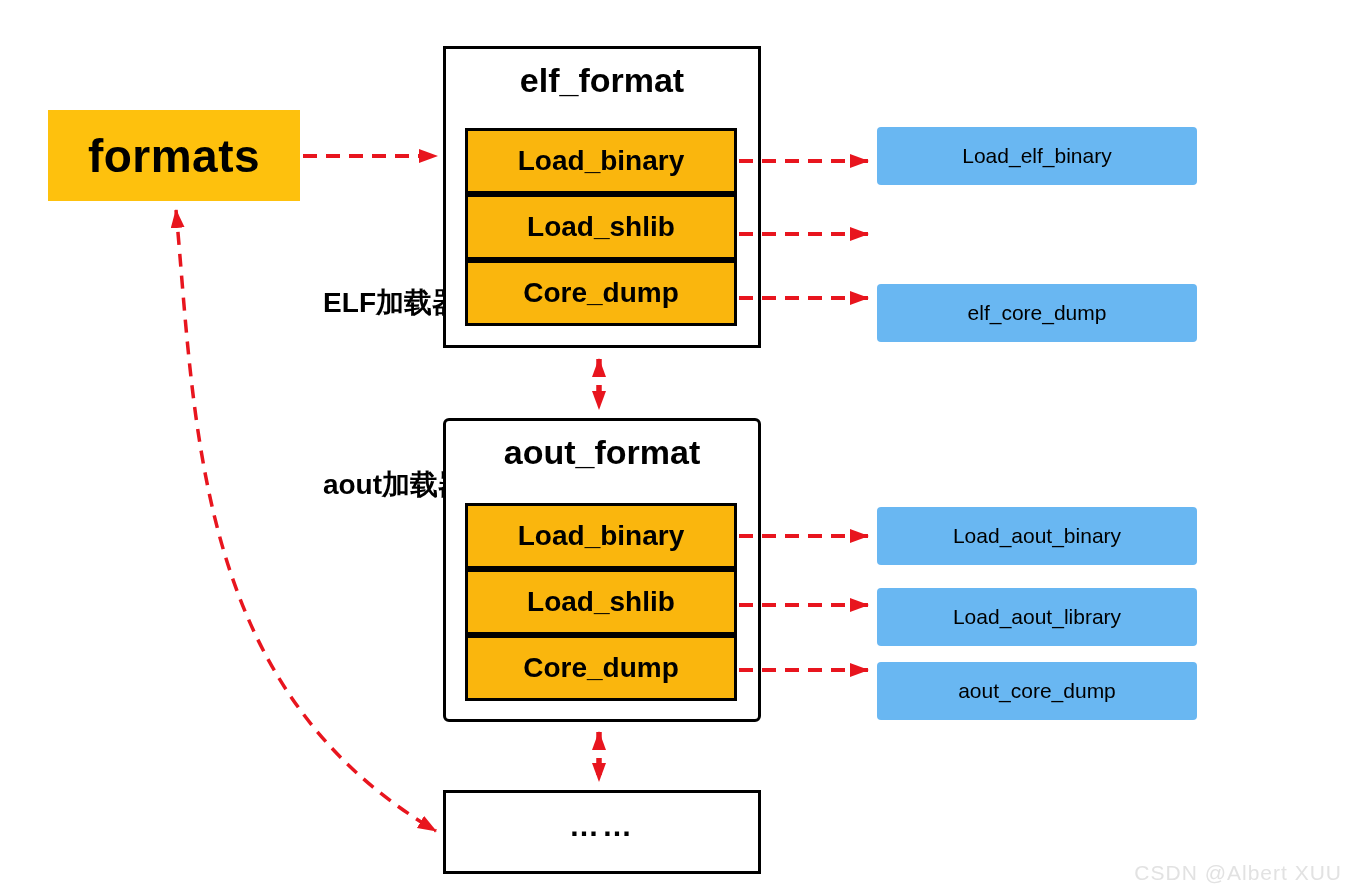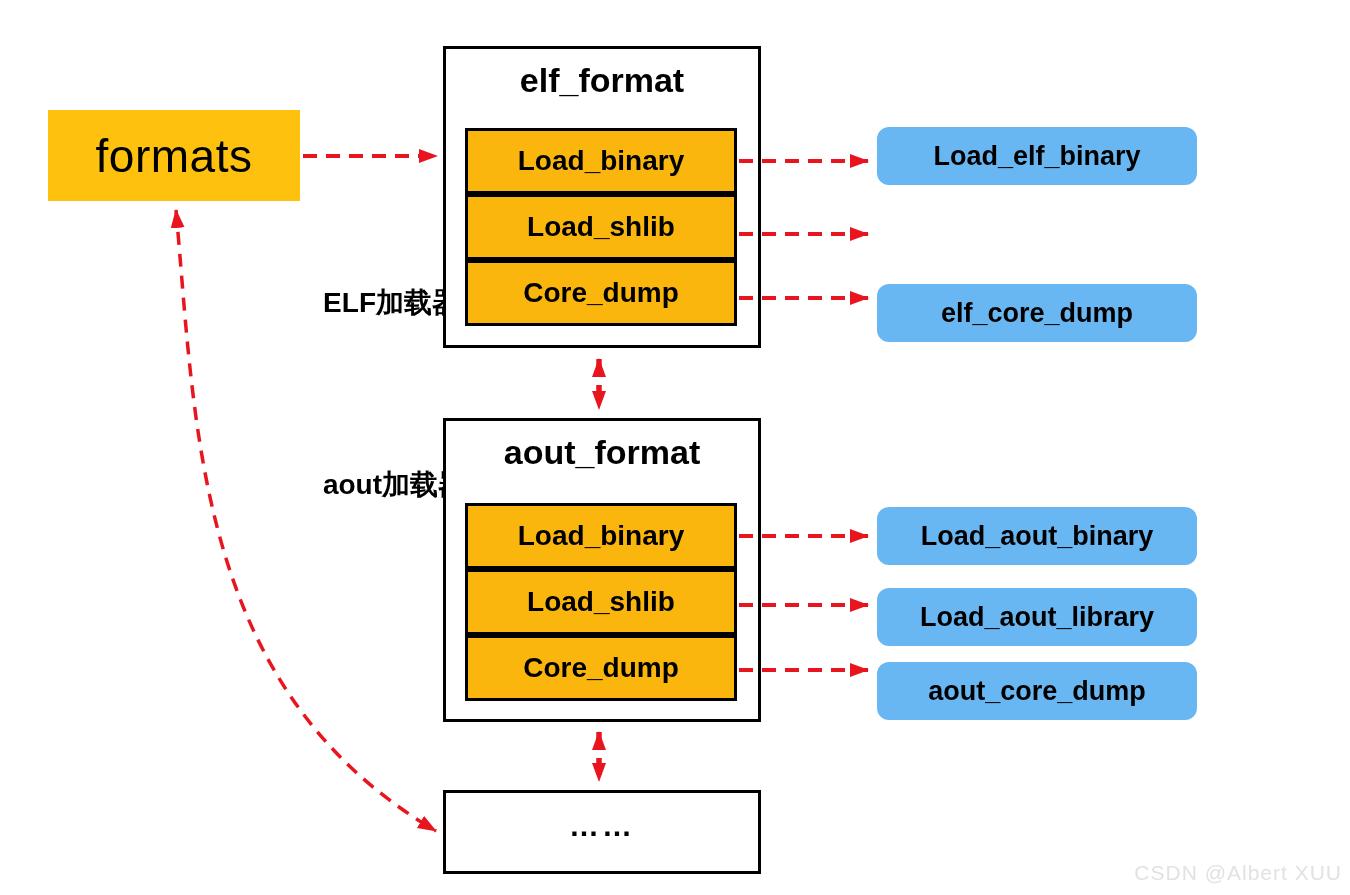--- a/index.html
+++ b/index.html
@@ -14,43 +14,43 @@
   .stage{
     position:relative;width:1350px;height:895px;background:#ffffff;
     font-family:"Liberation Sans", sans-serif;color:var(--ink);
     overflow:hidden;
   }
   .formats-box{
     position:absolute;left:48px;top:110px;width:252px;height:91px;
     background:var(--amber);display:flex;align-items:center;justify-content:center;
     z-index:1;
   }
-  .formats-box span{font-size:46px;font-weight:normal;letter-spacing:0.5px;}
+  .formats-box span{font-size:46px;font-weight:bold;letter-spacing:0.5px;}
   .format-box{
     position:absolute;left:443px;width:318px;height:304px;
     background:#ffffff;border:3px solid var(--ink);box-sizing:border-box;z-index:1;
   }
   .format-box.elf{top:46px;height:302px;}
-  .format-box.aout{top:418px;}
+  .format-box.aout{top:418px;border-radius:6px;}
   .format-title{
     position:absolute;left:0;top:12px;width:100%;text-align:center;
     font-size:34px;font-weight:bold;
   }
   .slots{position:absolute;left:19px;top:79px;width:272px;display:flex;flex-direction:column;}
   .format-box.aout .slots{top:82px;}
   .slot{
     height:66px;box-sizing:border-box;border:3px solid var(--ink);
     background:var(--amber-deep);
     display:flex;align-items:center;justify-content:center;
     font-size:28px;font-weight:bold;
   }
   .handler{
-    position:absolute;left:877px;width:320px;height:58px;border-radius:12px;
+    position:absolute;left:877px;width:320px;height:58px;border-radius:4px;
     background:var(--blue);display:flex;align-items:center;justify-content:center;
-    font-size:27px;font-weight:bold;z-index:1;
+    font-size:21px;font-weight:normal;z-index:1;
   }
   .loader-label{
     position:absolute;font-size:28px;font-weight:bold;text-align:right;z-index:1;
   }
   .loader-label.elf{left:150px;top:284px;width:310px;}
   .loader-label.aout{left:150px;top:466px;width:316px;}
   .dots-box{
     position:absolute;left:443px;top:790px;width:318px;height:84px;
     background:#ffffff;border:3px solid var(--ink);box-sizing:border-box;
     display:flex;align-items:center;justify-content:center;z-index:1;

